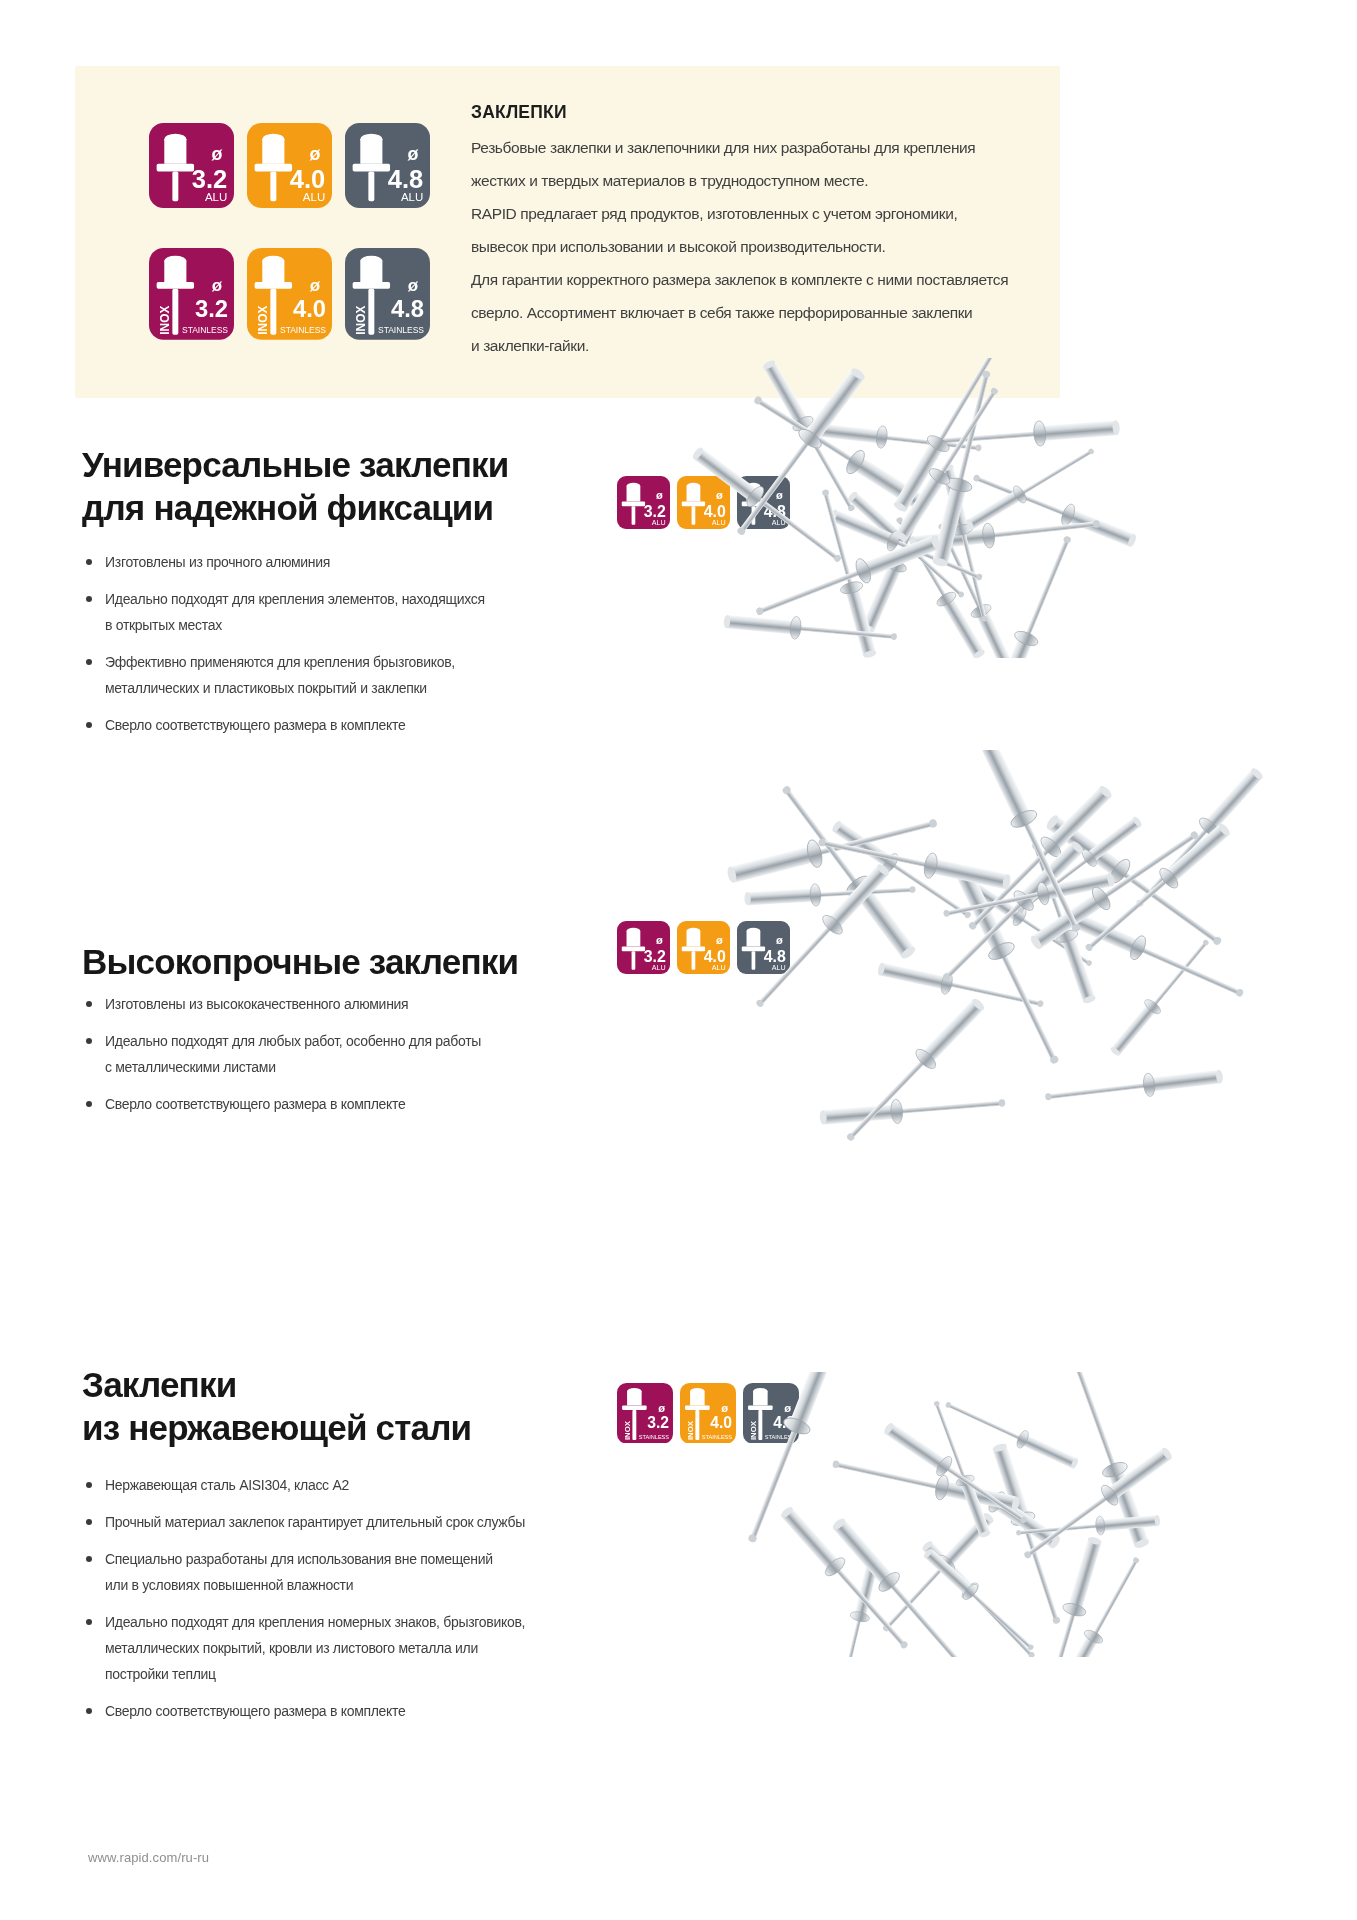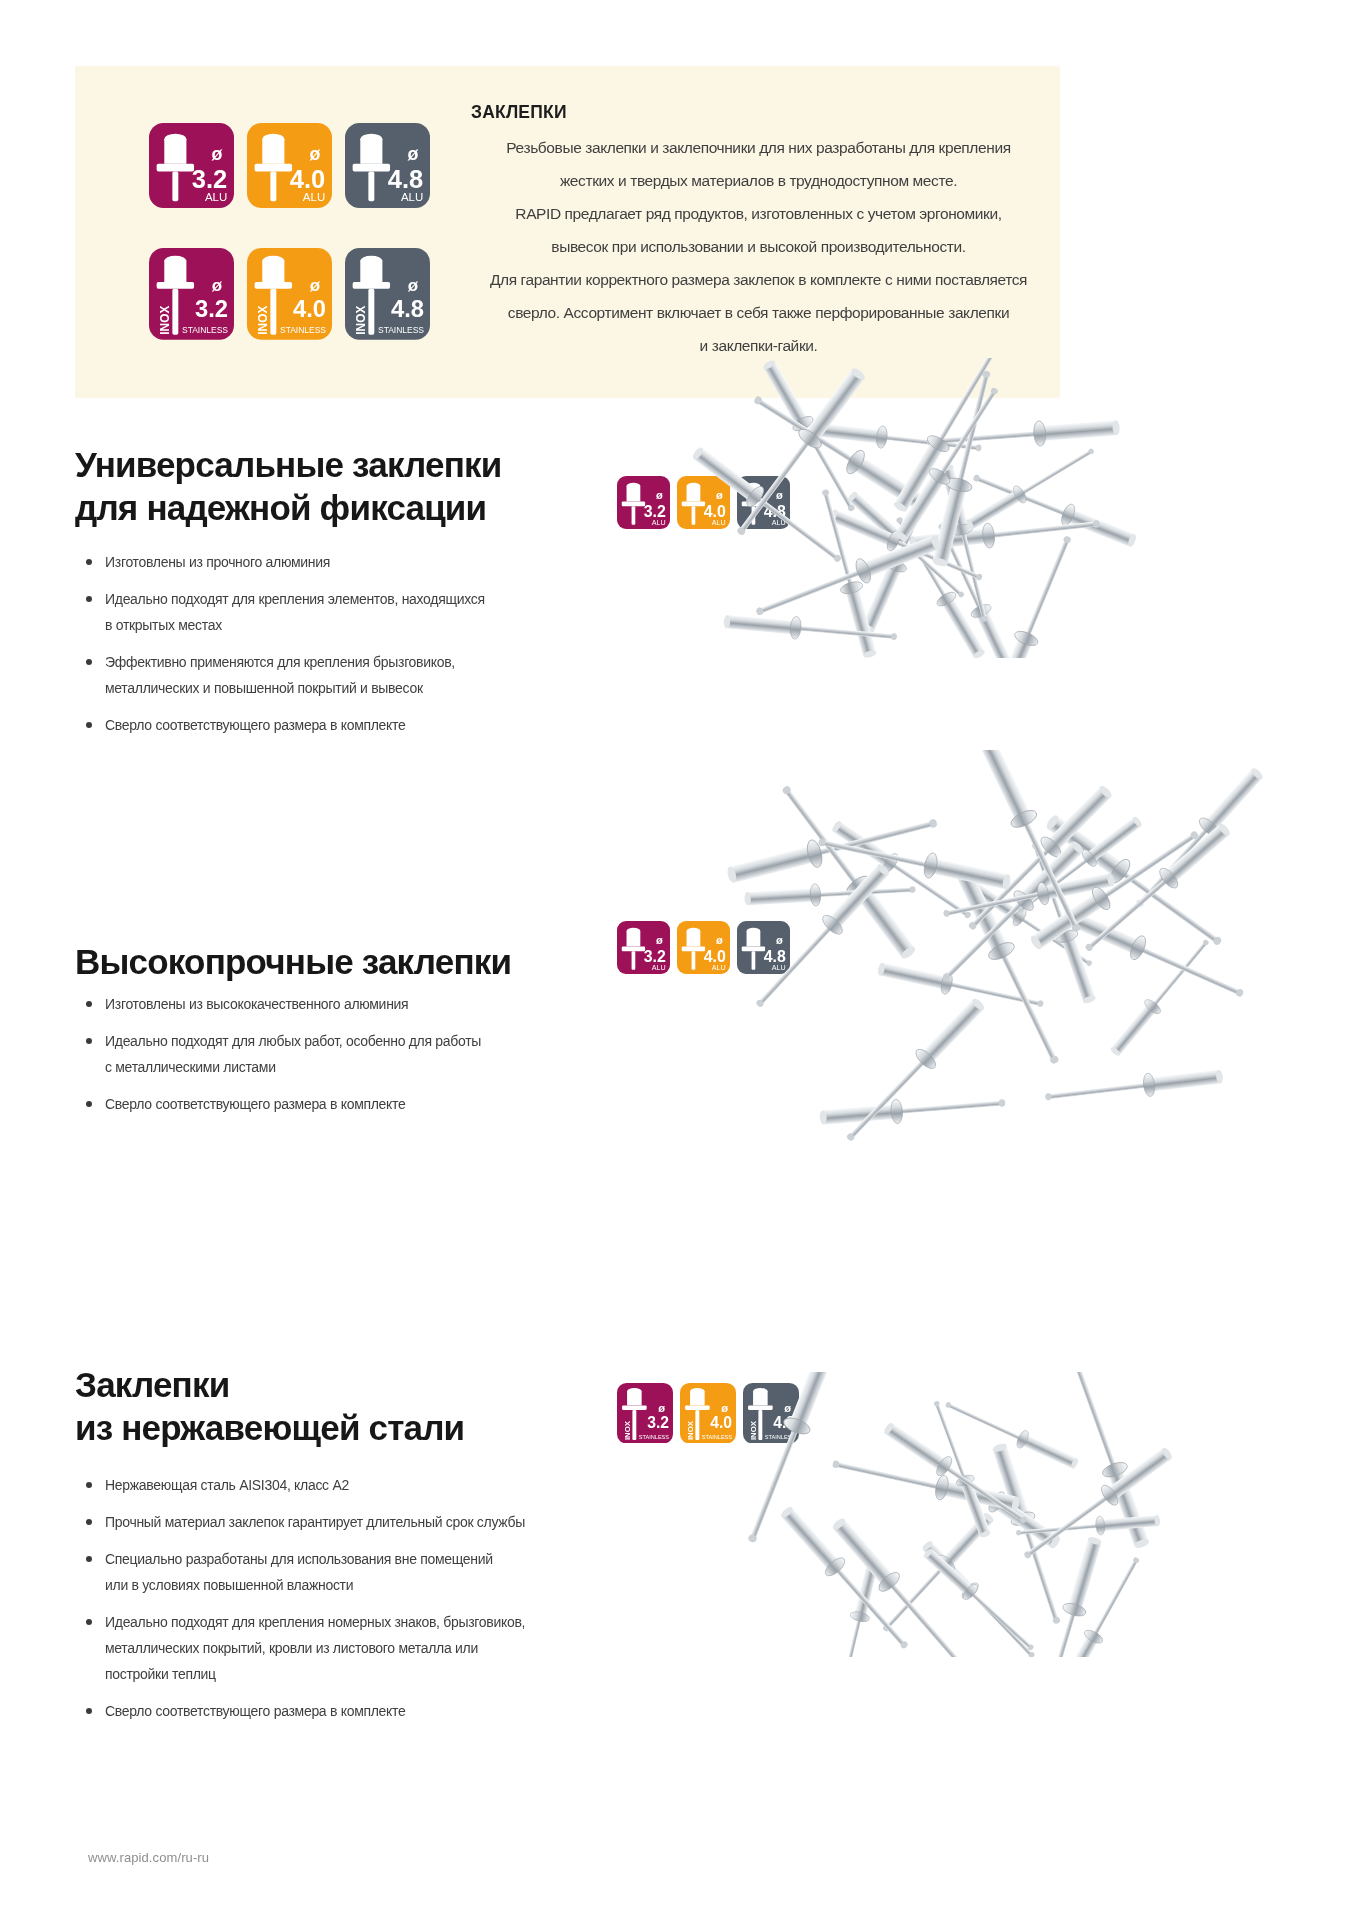--- a/index.html
+++ b/index.html
@@ -7,26 +7,26 @@
   #page{position:relative;width:1357px;height:1920px;background:#ffffff;overflow:hidden;}
 
   
   .header-box{position:absolute;left:75px;top:66px;width:985px;height:332px;background:#fcf7e5;border-radius:2px;}
   .hdr-grid{position:absolute;left:74px;top:57px;width:290px;}
   .hdr-row{display:flex;gap:13px;margin-bottom:40px;}
   .hdr-row .icon-alu{width:85px;height:85px;display:block;}
   .hdr-row .icon-st{width:85px;height:92px;display:block;}
   .hdr-text{position:absolute;left:396px;top:36px;width:575px;}
   .hdr-title{font-size:17.5px;font-weight:bold;color:#1d1d1d;letter-spacing:.2px;margin:0 0 8px 0;}
-  .hdr-par .tline{font-size:15.5px;letter-spacing:-0.4px;line-height:33px;white-space:nowrap;color:#3f3f3f;text-align:center;}
+  .hdr-par .tline{font-size:15.5px;letter-spacing:-0.4px;line-height:33px;white-space:nowrap;color:#3f3f3f;}
 
   
   .section{position:absolute;left:75px;width:620px;}
   .sec-title{margin:0;color:#171717;font-weight:bold;font-size:35px;letter-spacing:-0.8px;}
-  .sec-title .tline{line-height:43px;white-space:nowrap;}
+  .sec-title .tline{line-height:43px;white-space:nowrap;margin-left:7px;}
   ul.bullets{list-style:none;margin:0;padding:0;}
   ul.bullets li{position:relative;padding-left:30px;margin-bottom:11px;}
   ul.bullets li::before{content:"";position:absolute;left:11px;top:10px;width:6px;height:6px;border-radius:50%;background:#3a3a3a;}
   ul.bullets .tline{font-size:14px;line-height:26px;letter-spacing:-0.3px;white-space:nowrap;color:#3f3f3f;}
 
   
   .icon-row{position:absolute;display:flex;gap:7px;}
   .icon-row .icon-alu{width:53px;height:53px;display:block;}
   .icon-row .icon-st{width:56px;height:61px;display:block;}
 
@@ -160,21 +160,21 @@
     <ul class="bullets" style="margin-top:20px">
         <li>
           <div class="tline">Изготовлены из прочного алюминия</div>
         </li>
         <li>
           <div class="tline">Идеально подходят для крепления элементов, находящихся</div>
           <div class="tline">в открытых местах</div>
         </li>
         <li>
           <div class="tline">Эффективно применяются для крепления брызговиков,</div>
-          <div class="tline">металлических и повышенной покрытий и вывесок</div>
+          <div class="tline">металлических и пластиковых покрытий и заклепки</div>
         </li>
         <li>
           <div class="tline">Сверло соответствующего размера в комплекте</div>
         </li>
       </ul>
   </div>
   <div class="icon-row" style="left:617px;top:476px">
       <span class="icon-alu"><svg viewBox="0 0 100 100" xmlns="http://www.w3.org/2000/svg">
       <rect width="100" height="100" rx="17" fill="#9c1157"></rect>
       <ellipse cx="31" cy="19" rx="13" ry="6.5" fill="#fff"></ellipse>

